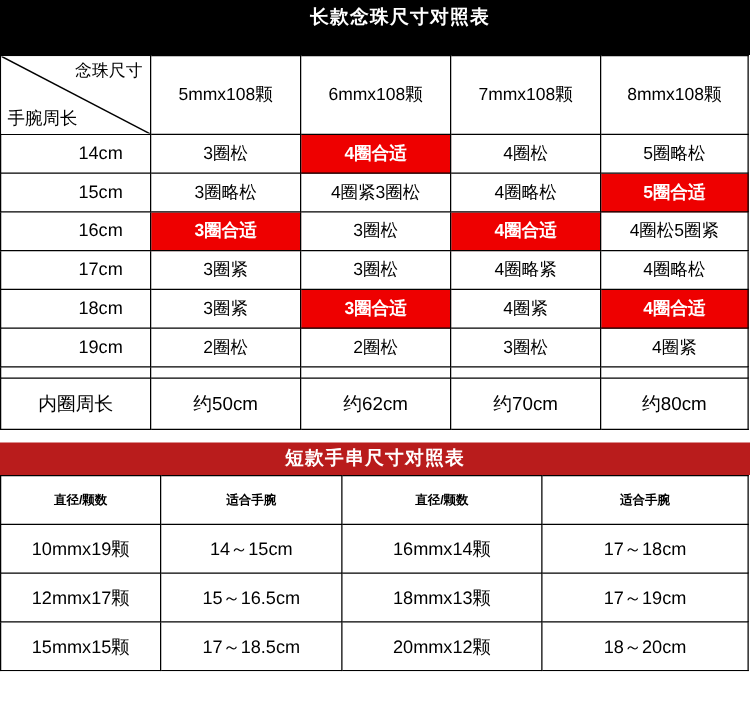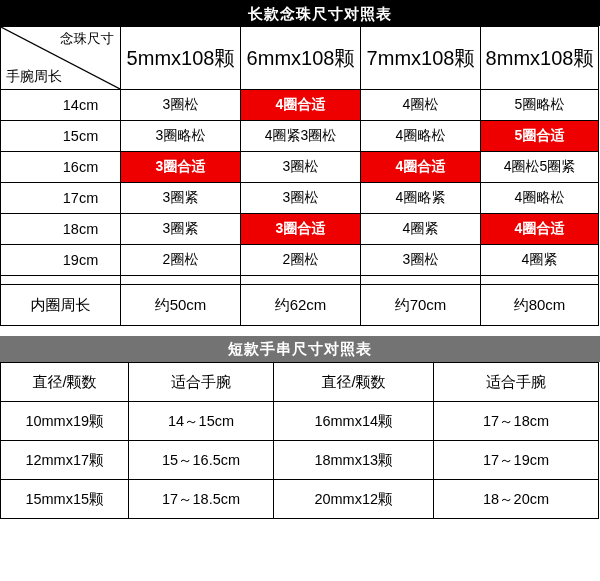--- a/index.html
+++ b/index.html
@@ -24,25 +24,25 @@
 
   
   .title-bar {
     background: #000000;
     color: #ffffff;
     text-align: center;
     font-weight: bold;
     font-size: 15px;
     letter-spacing: 1px;
     line-height: 28px;
-    height: 26px;
+    height: 44px;
     padding-left: 40px;
   }
   .title-bar-2 {
-    background: #737373;
+    background: #b91c1c;
     color: #ffffff;
     text-align: center;
     font-weight: bold;
     font-size: 15px;
     letter-spacing: 1px;
     line-height: 26px;
     height: 26px;
   }
 
   
@@ -89,21 +89,21 @@
   }
   .corner .lbl-bot {
     position: absolute;
     left: 5px;
     bottom: 3px;
     font-size: 14px;
     white-space: nowrap;
   }
   .head-cell {
     height: 62px;
-    font-size: 20px;
+    font-size: 14px;
   }
   .row-label {
     font-size: 14.5px;
     padding-left: 40px;
   }
   .sep-row td {
     height: 8px;
     border-left: 1px solid #000;
     border-right: 1px solid #000;
     border-top: 1px solid #000;
@@ -116,22 +116,22 @@
   }
   .gap {
     height: 10px;
     background: #ffffff;
   }
   .t2 td {
     height: 38px;
     font-size: 14.5px;
   }
   .t2 .hdr {
-    font-weight: normal;
-    font-size: 15px;
+    font-weight: bold;
+    font-size: 10px;
   }
   .bottom-strip {
     height: 6px;
     background: #ffffff;
   }
 </style>
 </head>
 <body>
 
 <div class="page">

